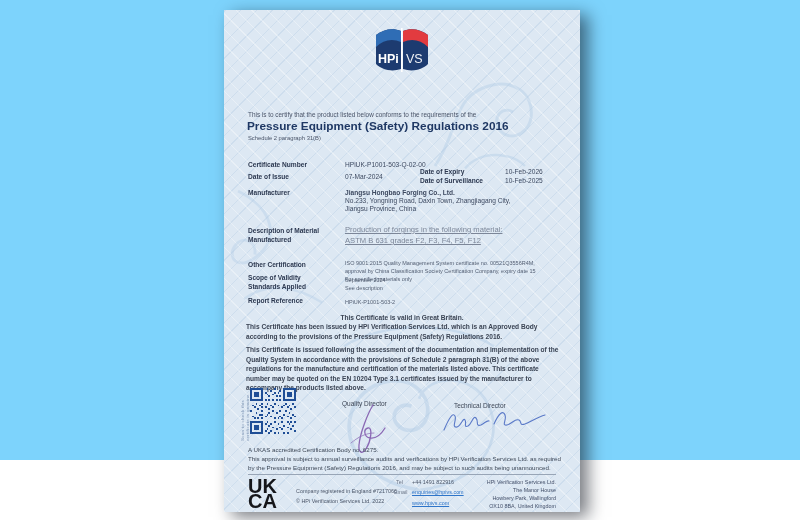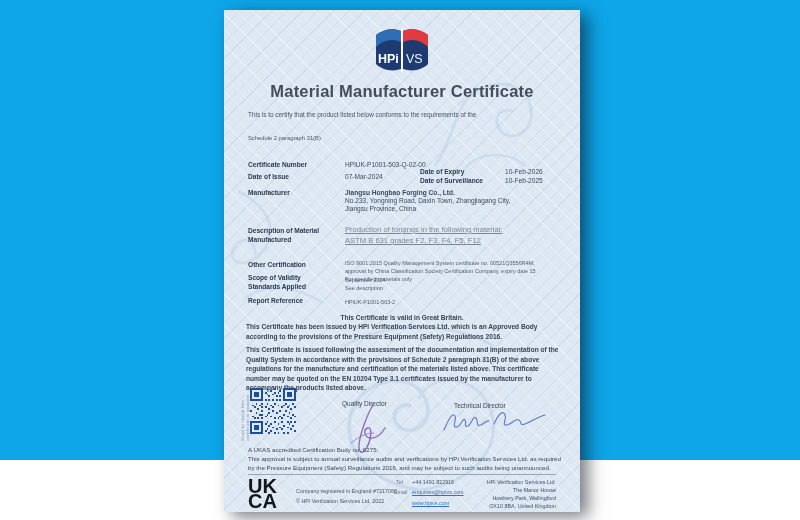--- a/index.html
+++ b/index.html
@@ -1,17 +1,17 @@
 <!DOCTYPE html>
 <html><head>
 <meta charset="utf-8">
 <style>
   html,body{margin:0;padding:0;}
   body{width:800px;height:520px;overflow:hidden;font-family:"Liberation Sans",sans-serif;}
-  .stage{position:relative;width:800px;height:460px;background:#0ea5e9;}
+  .stage{position:relative;width:800px;height:460px;background:#7dd3fc;}
   .cert{position:absolute;left:224px;top:10px;width:356px;height:502px;
         background-color:#dde8f3;
         background-image:
           repeating-linear-gradient(45deg,rgba(255,255,255,.35) 0 1px,transparent 1px 11px),
           repeating-linear-gradient(-45deg,rgba(170,197,224,.30) 0 1px,transparent 1px 11px);
         box-shadow:8px 5px 16px rgba(10,15,25,.55);}
   .abs{position:absolute;}
   .flourish{position:absolute;color:#b5cee7;pointer-events:none;}
   .title{font-size:16.5px;font-weight:bold;color:#454c5c;letter-spacing:.2px;white-space:nowrap;}
   .intro{font-size:6.4px;color:#4a5468;}
@@ -55,22 +55,22 @@
     <svg class="abs" style="left:149px;top:16px" width="58" height="48" viewBox="0 0 58 48">
       <path d="M3 9 C11 3 20 2 28 5 L28 43 C19 46 9 44 3 38 Z" fill="#1d3b70"></path>
       <path d="M3 9 C11 3 20 2 28 5 L28 16 C19 12 10 14 3 21 Z" fill="#2f6db5"></path>
       <path d="M30 5 C38 2 47 3 55 9 L55 38 C49 44 39 46 30 43 Z" fill="#1d3b70"></path>
       <path d="M30 5 C38 2 47 3 55 9 L55 21 C48 14 39 12 30 16 Z" fill="#e23b3f"></path>
       <rect x="28" y="2" width="1.6" height="44" fill="#ffffff"></rect>
       <text x="5" y="37" font-size="12.5" font-weight="bold" fill="#ffffff">HPi</text>
       <text x="33" y="37" font-size="12.5" fill="#ffffff" opacity="0.92">VS</text>
     </svg>
 
-    <div class="abs title" style="left:0;top:72px;width:356px;text-align:center">Material Manufacturer Certificate</div>
     <div class="abs intro" style="left:24px;top:101px">This is to certify that the product listed below conforms to the requirements of the</div>
+    <div class="abs reg" style="left:23px;top:109px">Pressure Equipment (Safety) Regulations 2016</div>
     <div class="abs sched" style="left:24px;top:125px">Schedule 2 paragraph 31(B)</div>
 
     <div class="abs lbl" style="left:24px;top:151px">Certificate Number</div>
     <div class="abs val" style="left:121px;top:151px">HPiUK-P1001-503-Q-02-00</div>
 
     <div class="abs lbl" style="left:24px;top:163px">Date of Issue</div>
     <div class="abs val" style="left:121px;top:163px">07-Mar-2024</div>
 
     <div class="abs lbl" style="left:196px;top:158px">Date of Expiry</div>
     <div class="abs val" style="left:281px;top:158px">10-Feb-2026</div>

